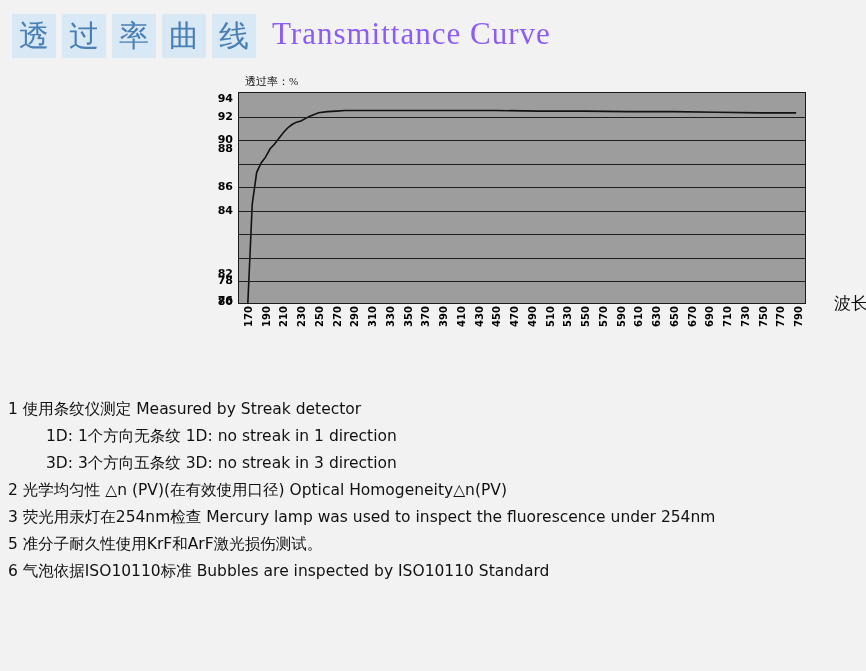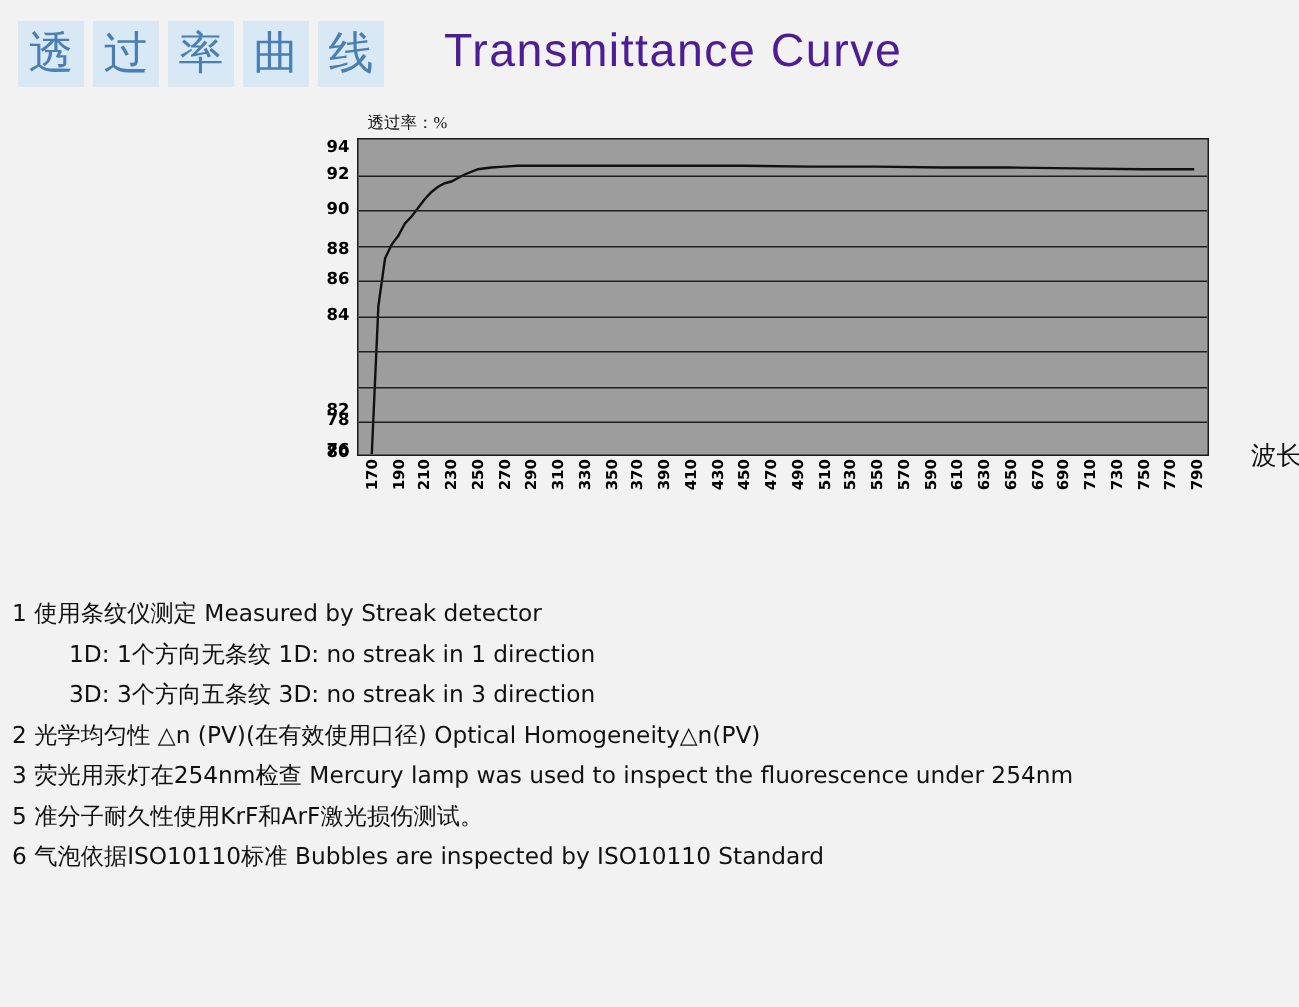--- a/index.html
+++ b/index.html
@@ -36,27 +36,27 @@
     height: 44px;
     background: #d9e8f5;
     color: #4a7fb5;
     font-size: 30px;
     line-height: 44px;
     text-align: center;
     font-family: "DejaVu Sans", sans-serif;
   }
   .en-title {
     position: absolute;
-    left: 296px;
+    left: 272px;
     top: 2px;
     font-size: 31px;
-    color: #4c1d95;
+    color: #8b5cf6;
     letter-spacing: 1px;
     white-space: nowrap;
-    font-family: Liberation Sans, sans-serif;
+    font-family: Liberation Serif, serif;
   }
 
   
   .chart-wrap {
     position: absolute;
     left: 200px;
     top: 70px;
     width: 640px;
     height: 290px;
   }
@@ -189,21 +189,21 @@
       <div class="gridline" style="top: 47.1111px;"></div>
       <div class="gridline" style="top: 23.5556px;"></div>
     </div>
   <div class="ytick-holder" id="ytick-holder">
       <div class="ytick" style="top: 208px;">76</div>
       <div class="ytick" style="top: 188.444px;">78</div>
       <div class="ytick" style="top: 164.889px; margin-top: 44px;">80</div>
       <div class="ytick" style="top: 141.333px; margin-top: 40px;">82</div>
       <div class="ytick" style="top: 117.778px;">84</div>
       <div class="ytick" style="top: 94.2222px;">86</div>
-      <div class="ytick" style="top: 74px;">88</div>
+      <div class="ytick" style="top: 56px;">88</div>
       <div class="ytick" style="top: 47.1111px;">90</div>
       <div class="ytick" style="top: 23.5556px;">92</div>
       <div class="ytick" style="top: 6px;">94</div>
     </div>
   <div class="xticks" id="xticks">
       <div class="xtick" style="left: 4.875px;">170</div>
       <div class="xtick" style="left: 22.625px;">190</div>
       <div class="xtick" style="left: 40.375px;">210</div>
       <div class="xtick" style="left: 58.125px;">230</div>
       <div class="xtick" style="left: 75.875px;">250</div>

